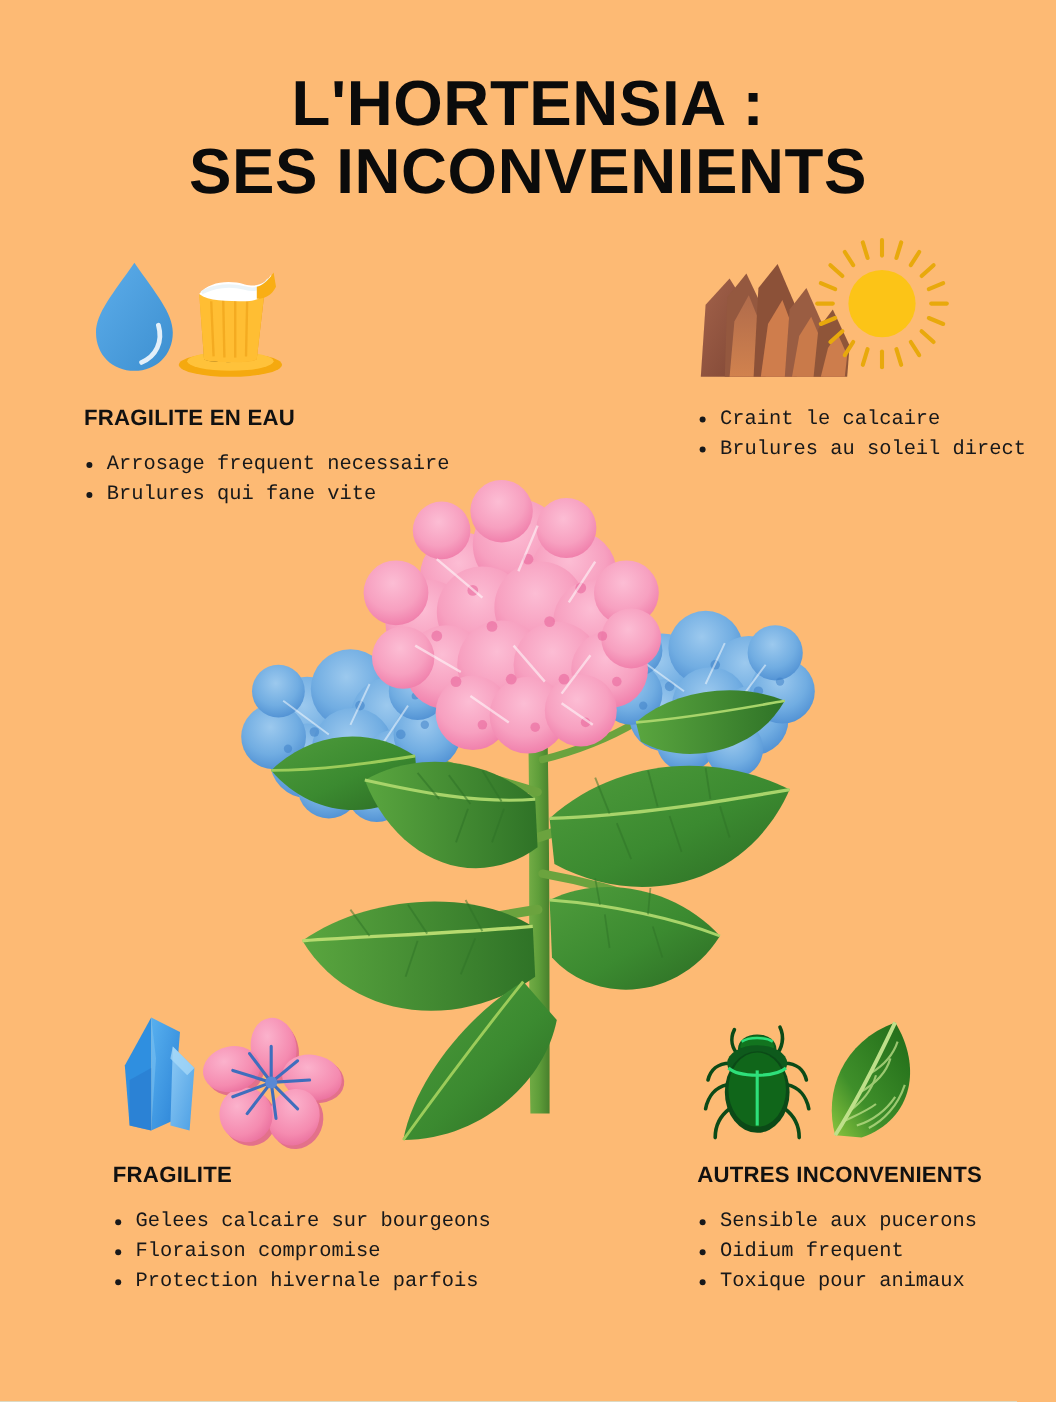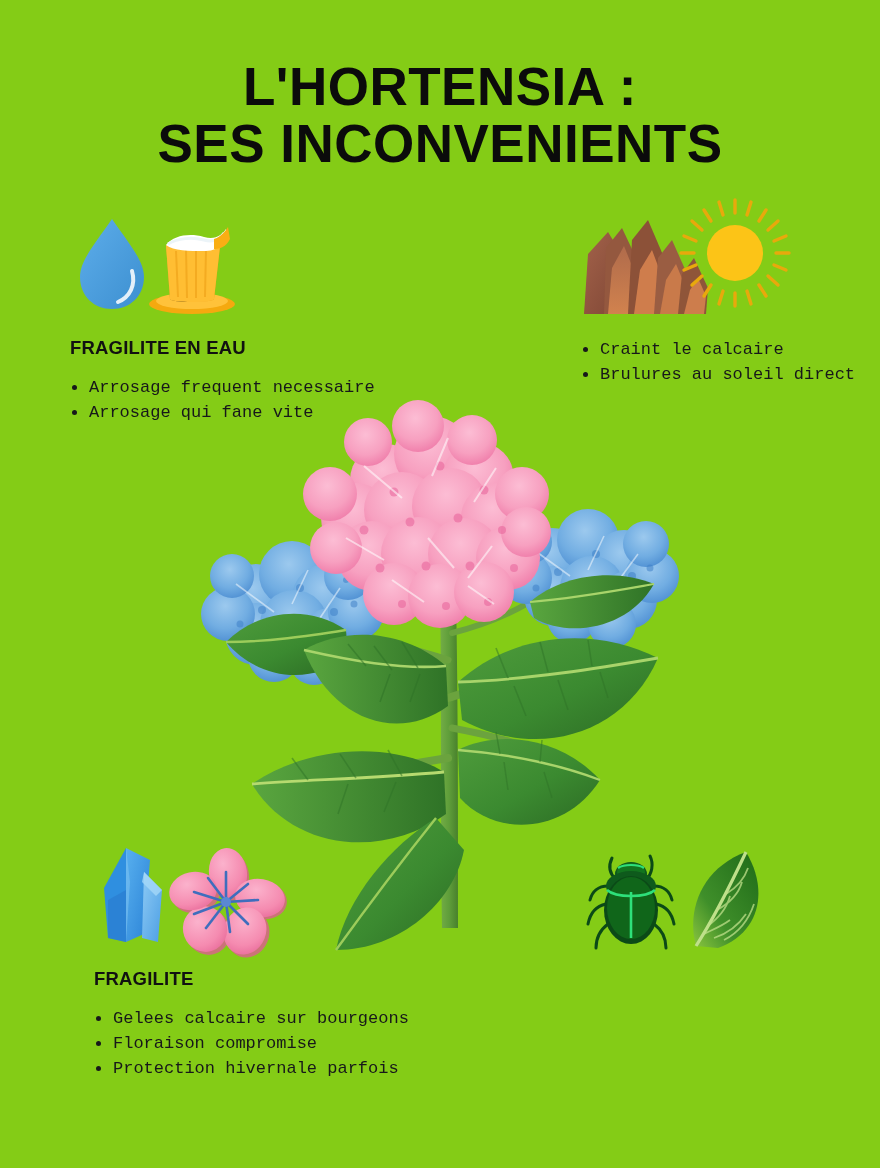--- a/index.html
+++ b/index.html
@@ -93,21 +93,21 @@
     top: 398px;
     width: 500px;
     height: 560px;
   }
 
   svg { display: block; overflow: visible; }
 </style>
 </head>
 <body style="background: rgb(198, 240, 251);">
 
-<div id="poster" style="background: #84cc16;">
+<div id="poster" style="background: #fdba74;">
 
   <div class="title-block">
     <div class="title-line">L'HORTENSIA :</div>
     <div class="title-line">SES INCONVENIENTS</div>
   </div>
 
   <div class="illus">
     <svg width="500" height="560" viewBox="0 0 500 560">
       <defs>
         <linearGradient id="gLeaf" x1="0" y1="0" x2="1" y2="1">
@@ -514,34 +514,42 @@
           <path d="M146 102 C158 96 170 84 176 66"></path>
         </g>
       </g>
     </svg>
   </div>
 
   <div class="section" id="sec-water">
     <h2 class="sec-heading">FRAGILITE EN EAU</h2>
     <ul class="bullets">
       <li class="bullet"><span class="dot"></span><span>Arrosage frequent necessaire</span></li>
-      <li class="bullet"><span class="dot"></span><span>Arrosage qui fane vite</span></li>
+      <li class="bullet"><span class="dot"></span><span>Brulures qui fane vite</span></li>
     </ul>
   </div>
 
   <div class="section" id="sec-soil">
     <ul class="bullets">
       <li class="bullet"><span class="dot"></span><span>Craint le calcaire</span></li>
       <li class="bullet"><span class="dot"></span><span>Brulures au soleil direct</span></li>
     </ul>
   </div>
 
   <div class="section" id="sec-frag">
     <h2 class="sec-heading">FRAGILITE</h2>
     <ul class="bullets">
       <li class="bullet"><span class="dot"></span><span>Gelees calcaire sur bourgeons</span></li>
       <li class="bullet"><span class="dot"></span><span>Floraison compromise</span></li>
       <li class="bullet"><span class="dot"></span><span>Protection hivernale parfois</span></li>
     </ul>
   </div>
 
+  <div class="section" id="sec-other">
+    <h2 class="sec-heading">AUTRES INCONVENIENTS</h2>
+    <ul class="bullets">
+      <li class="bullet"><span class="dot"></span><span>Sensible aux pucerons</span></li>
+      <li class="bullet"><span class="dot"></span><span>Oidium frequent</span></li>
+      <li class="bullet"><span class="dot"></span><span>Toxique pour animaux</span></li>
+    </ul>
+  </div>
 
 </div>
 
 </body></html>

